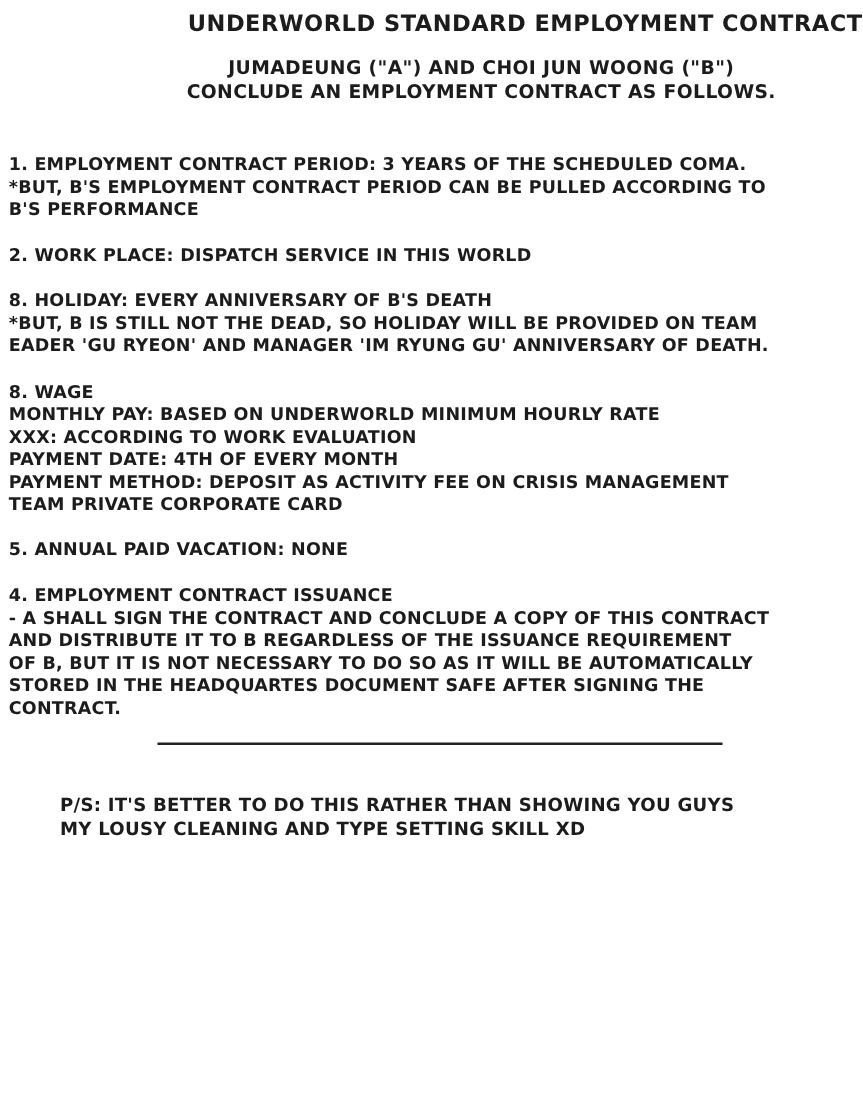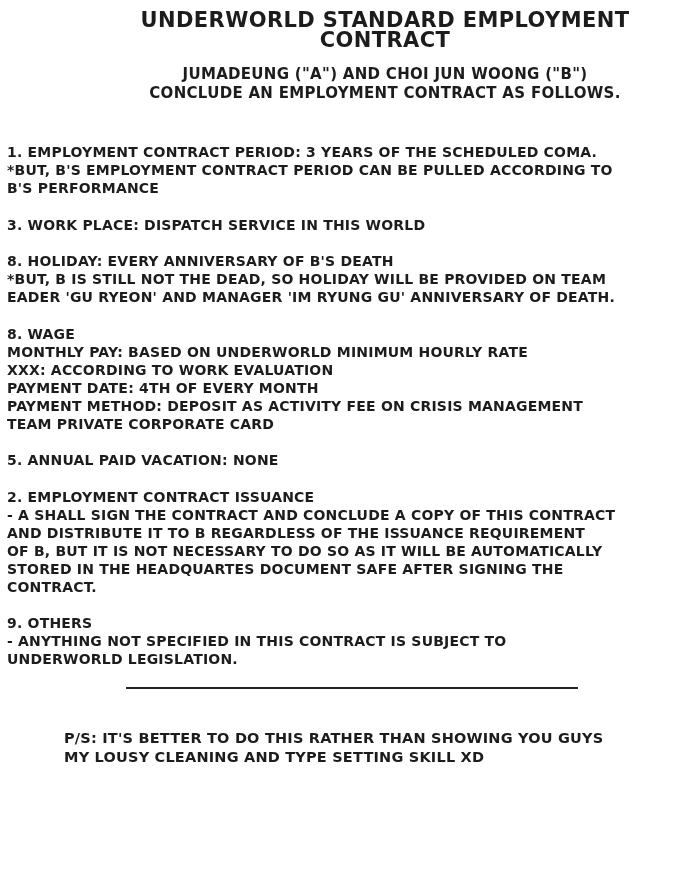--- a/index.html
+++ b/index.html
@@ -19,24 +19,25 @@
     width: 690px;
     height: 883px;
     box-sizing: border-box;
     padding-top: 10px;
   }
   .header {
     text-align: center;
     padding-left: 80px; 
   }
   .title {
-    font-size: 21px;
+    font-size: 18px;
     letter-spacing: 0.4px;
     line-height: 20px;
     white-space: pre-line;
+    text-align: right;
   }
   .subtitle {
     margin-top: 15px;
     font-size: 15px;
     letter-spacing: 0.3px;
     line-height: 19px;
     white-space: pre-line;
   }
   .sections {
     margin-top: 40px;
@@ -53,21 +54,21 @@
   .signature-line {
     width: 452px;
     margin-left: 126px;
     margin-top: 14px;
     border: none;
     border-top: 2.5px solid #222222;
     height: 0;
   }
   .postscript {
     margin-top: 40px;
-    margin-left: 64px;
+    margin-left: 48px;
     font-size: 14.5px;
     letter-spacing: 0.2px;
     line-height: 19px;
     white-space: pre-line;
   }
 </style>
 </head>
 <body>
 
 <div class="page">
@@ -75,40 +76,37 @@
   <div class="header">
     <div class="title">UNDERWORLD STANDARD EMPLOYMENT CONTRACT</div>
     <div class="subtitle">JUMADEUNG ("A") AND CHOI JUN WOONG ("B")
 CONCLUDE AN EMPLOYMENT CONTRACT AS FOLLOWS.</div>
   </div>
 
   <div class="sections">
     <p class="section">1. EMPLOYMENT CONTRACT PERIOD: 3 YEARS OF THE SCHEDULED COMA.
 *BUT, B'S EMPLOYMENT CONTRACT PERIOD CAN BE PULLED ACCORDING TO
 B'S PERFORMANCE</p>
-    <p class="section">3. WORK PLACE: DISPATCH SERVICE IN THIS WORLD</p>
+    <p class="section">2. WORK PLACE: DISPATCH SERVICE IN THIS WORLD</p>
     <p class="section">8. HOLIDAY: EVERY ANNIVERSARY OF B'S DEATH
 *BUT, B IS STILL NOT THE DEAD, SO HOLIDAY WILL BE PROVIDED ON TEAM
 EADER 'GU RYEON' AND MANAGER 'IM RYUNG GU' ANNIVERSARY OF DEATH.</p>
     <p class="section">8. WAGE
 MONTHLY PAY: BASED ON UNDERWORLD MINIMUM HOURLY RATE
 XXX: ACCORDING TO WORK EVALUATION
 PAYMENT DATE: 4TH OF EVERY MONTH
 PAYMENT METHOD: DEPOSIT AS ACTIVITY FEE ON CRISIS MANAGEMENT
 TEAM PRIVATE CORPORATE CARD</p>
     <p class="section">5. ANNUAL PAID VACATION: NONE</p>
-    <p class="section">2. EMPLOYMENT CONTRACT ISSUANCE
+    <p class="section">4. EMPLOYMENT CONTRACT ISSUANCE
 - A SHALL SIGN THE CONTRACT AND CONCLUDE A COPY OF THIS CONTRACT
 AND DISTRIBUTE IT TO B REGARDLESS OF THE ISSUANCE REQUIREMENT
 OF B, BUT IT IS NOT NECESSARY TO DO SO AS IT WILL BE AUTOMATICALLY
 STORED IN THE HEADQUARTES DOCUMENT SAFE AFTER SIGNING THE
 CONTRACT.</p>
-    <p class="section">9. OTHERS
-- ANYTHING NOT SPECIFIED IN THIS CONTRACT IS SUBJECT TO
-UNDERWORLD LEGISLATION.</p>
   </div>
 
   <hr class="signature-line">
 
   <div class="postscript">P/S: IT'S BETTER TO DO THIS RATHER THAN SHOWING YOU GUYS
 MY LOUSY CLEANING AND TYPE SETTING SKILL XD</div>
 
 </div>
 
 </body></html>

